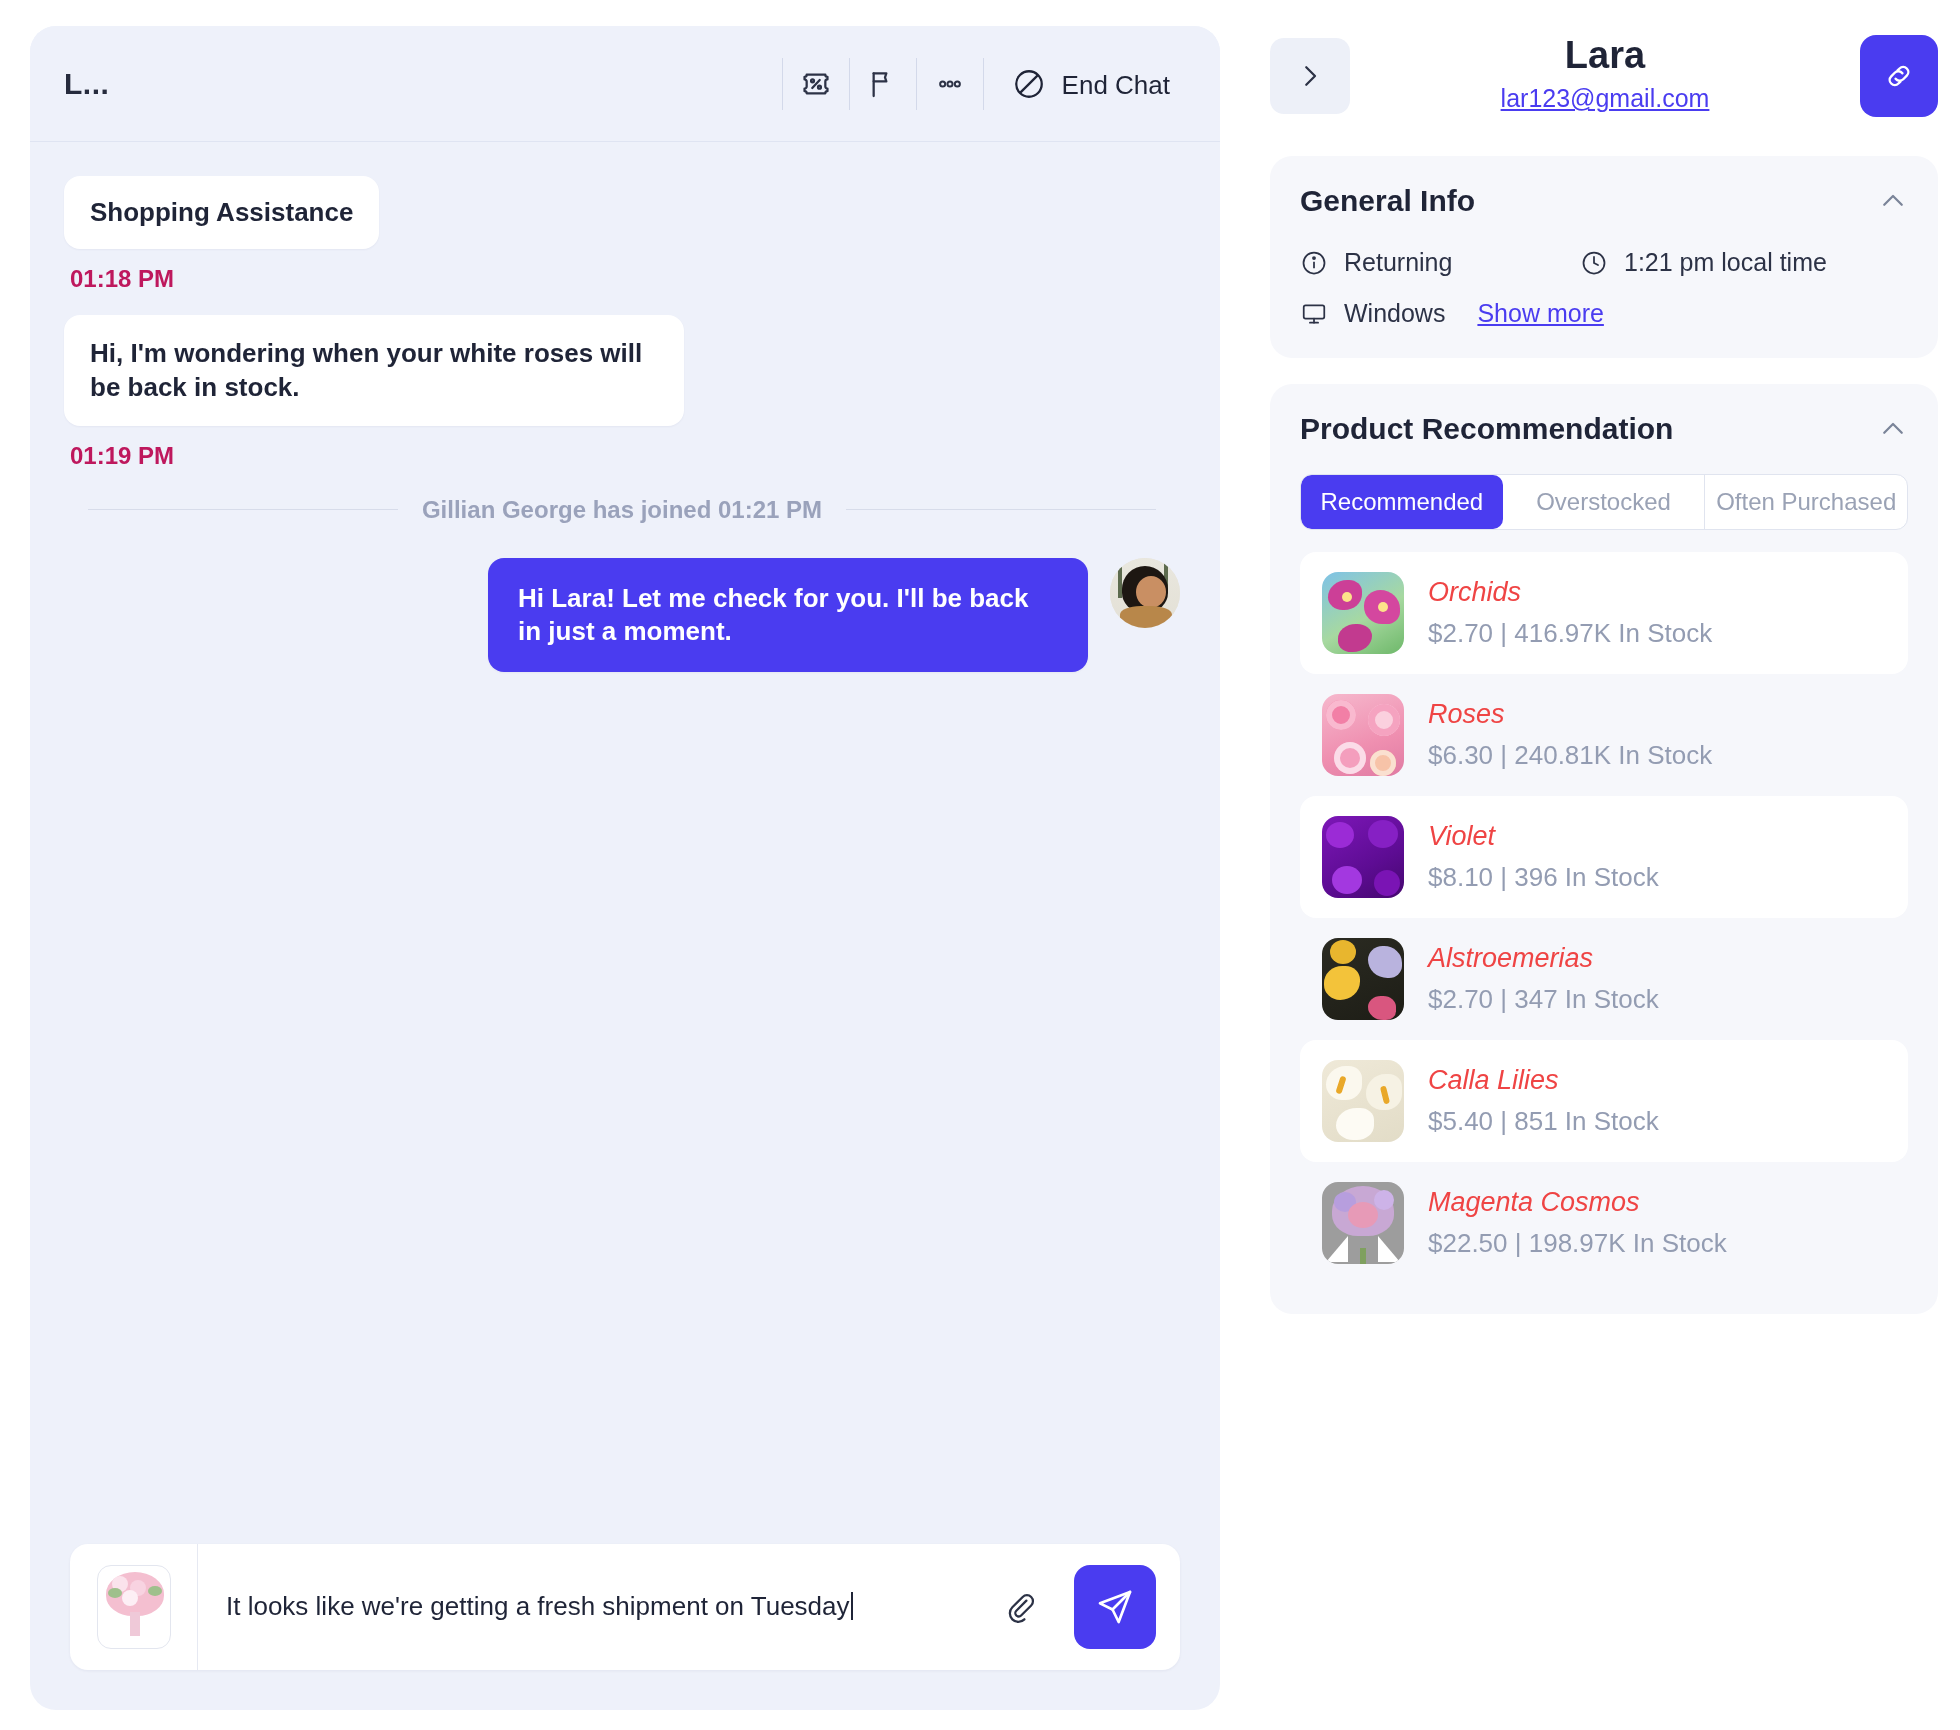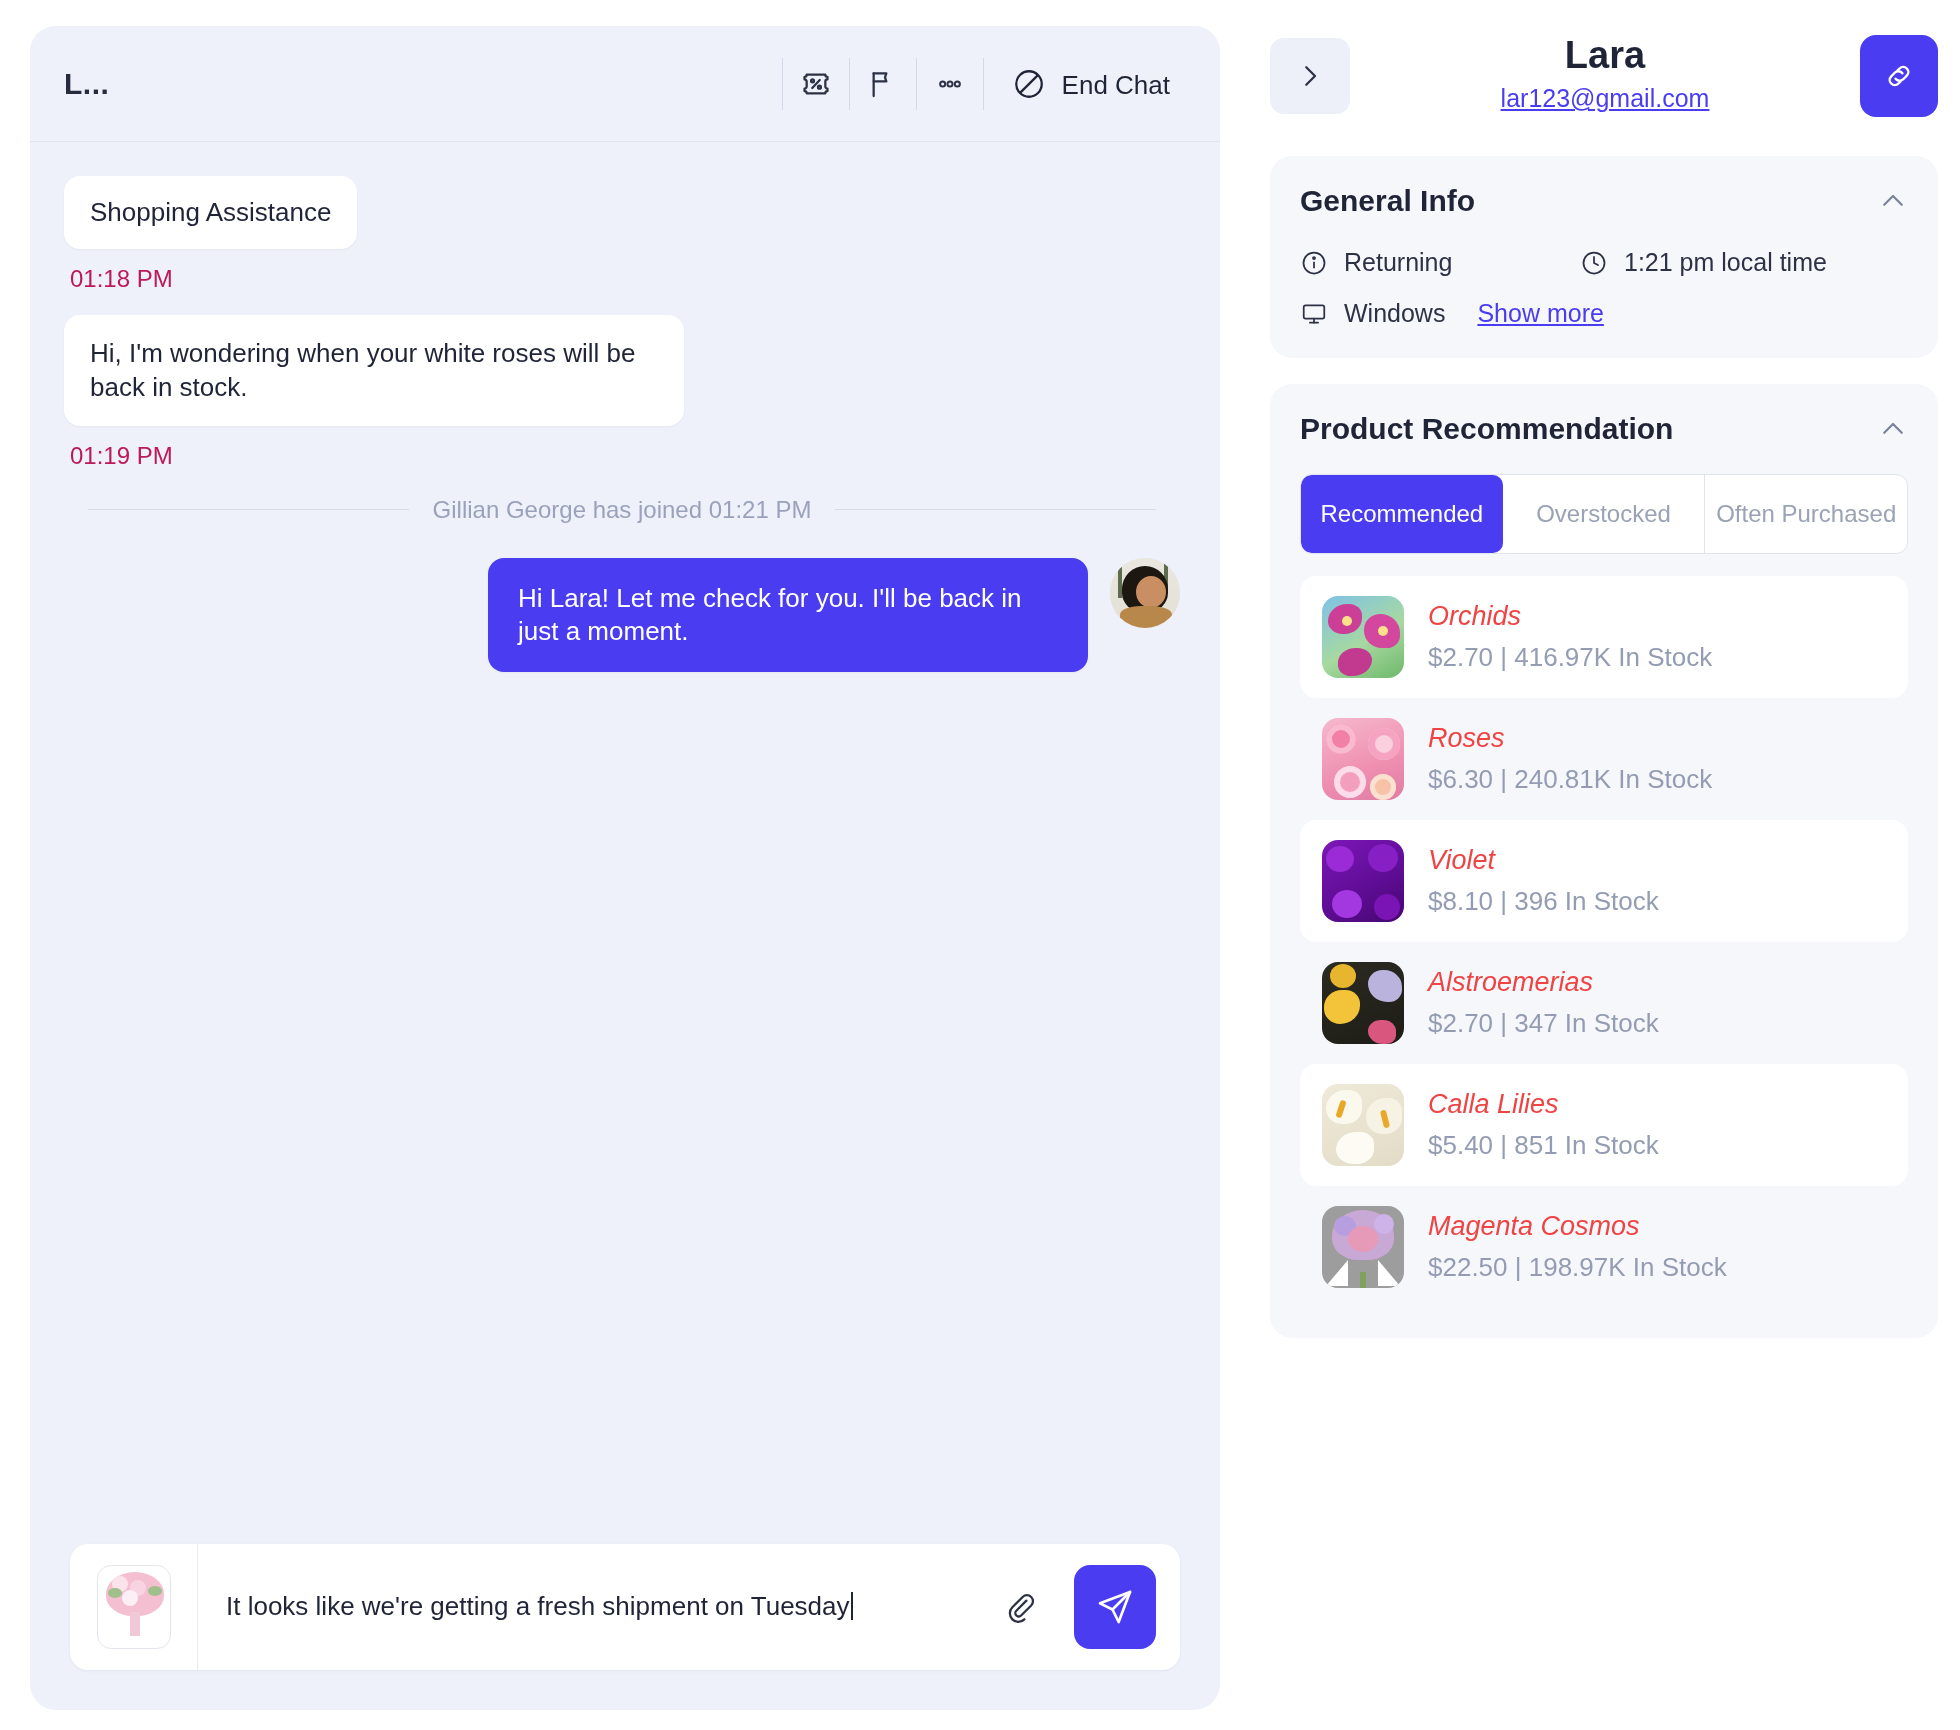--- a/index.html
+++ b/index.html
@@ -68,20 +68,21 @@
     font-size: 26px;
     color: #1f2437;
   }
 
   
   .messages {
     flex: 1 1 auto;
     padding: 34px 40px 0 34px;
     overflow: hidden;
     position: relative;
+    font-weight: bold;
   }
   .bubble-row { display: flex; }
   .bubble-row.out { justify-content: flex-end; align-items: flex-start; gap: 22px; }
   .bubble {
     background: #ffffff;
     border-radius: 16px;
     padding: 22px 26px;
     font-size: 26px;
     line-height: 1.28;
     color: #1f2437;
@@ -285,21 +286,21 @@
     font-size: 25px;
   }
 
   .tabs {
     display: flex;
     margin-top: 28px;
     border-radius: 12px;
     border: 1px solid #e0e4ef;
     background: #ffffff;
     overflow: hidden;
-    height: 80px;
+    height: 56px;
   }
   .tab {
     flex: 1 1 0;
     display: flex; align-items: center; justify-content: center;
     font-size: 24px;
     color: #9aa2b5;
     cursor: pointer;
     text-align: center;
     line-height: 1.15;
     border-right: 1px solid #e0e4ef;

